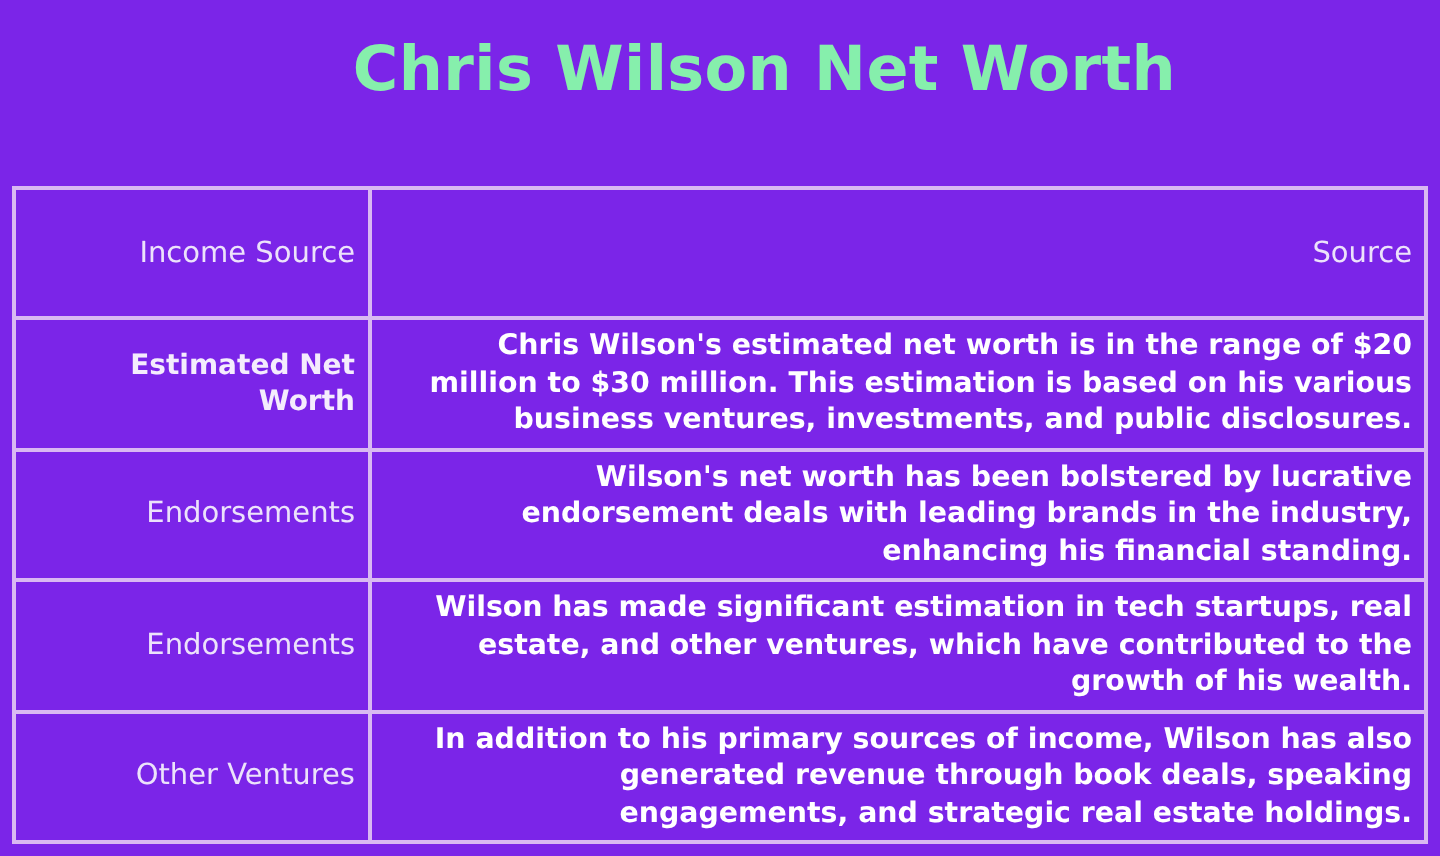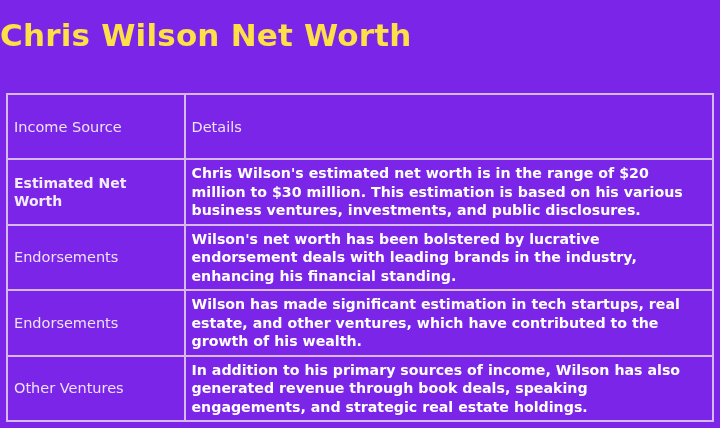--- a/index.html
+++ b/index.html
@@ -17,44 +17,44 @@
     width: 720px;
     height: 428px;
     background: #7b25e8;
     box-sizing: border-box;
   }
   #title {
     position: absolute;
     left: 0;
     top: 16px;
     width: 588px;
-    text-align: left;
+    text-align: right;
     font-size: 31px;
     font-weight: bold;
-    color: #fde047;
+    color: #86efac;
     letter-spacing: 0.2px;
     line-height: 38px;
     white-space: nowrap;
   }
   #net-worth-table {
     position: absolute;
     left: 6px;
     top: 93px;
     width: 708px;
     height: 328px;
     border-collapse: collapse;
     table-layout: fixed;
     border: 2px solid #d9b8f2;
   }
   #net-worth-table td,
   #net-worth-table th {
     border: 2px solid #d9b8f2;
     padding: 3px 6px;
     vertical-align: middle;
-    text-align: left;
+    text-align: right;
     box-sizing: border-box;
   }
   .col-source { width: 177px; }
   .col-details { width: 527px; }
 
   thead th {
     height: 65px;
     font-size: 14.5px;
     font-weight: normal;
     color: #ece2fb;
@@ -92,21 +92,21 @@
   <div id="title">Chris Wilson Net Worth</div>
 
   <table id="net-worth-table">
     <colgroup>
       <col class="col-source">
       <col class="col-details">
     </colgroup>
     <thead>
       <tr>
         <th class="cell-source-header">Income Source</th>
-        <th class="cell-details-header">Details</th>
+        <th class="cell-details-header">Source</th>
       </tr>
     </thead>
     <tbody>
       <tr>
         <td class="cell-source">Estimated Net Worth</td>
         <td class="cell-details">Chris Wilson's estimated net worth is in the range of $20 million to $30 million. This estimation is based on his various business ventures, investments, and public disclosures.</td>
       </tr>
       <tr>
         <td class="cell-source">Endorsements</td>
         <td class="cell-details">Wilson's net worth has been bolstered by lucrative endorsement deals with leading brands in the industry, enhancing his financial standing.</td>

